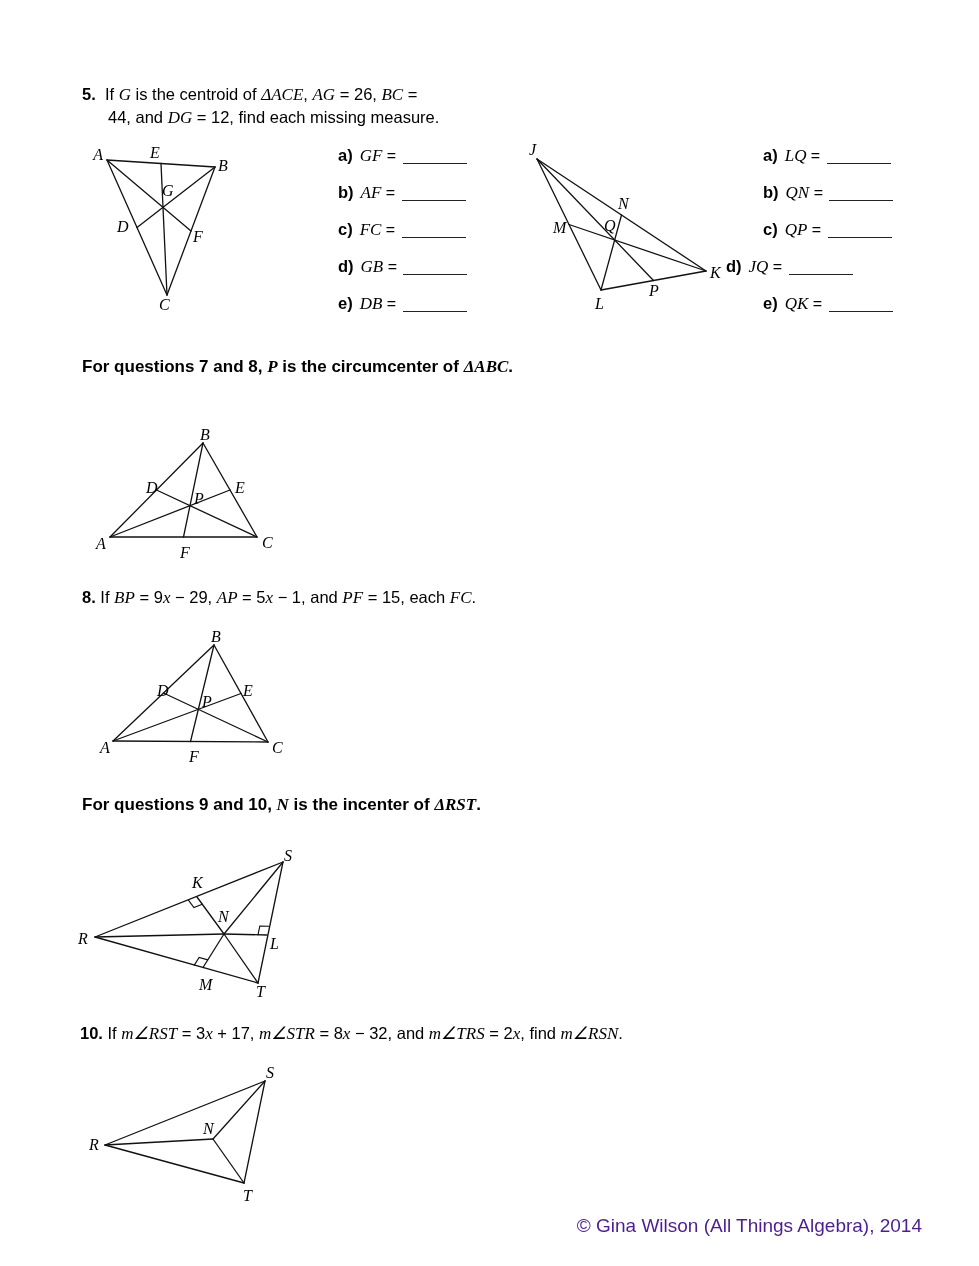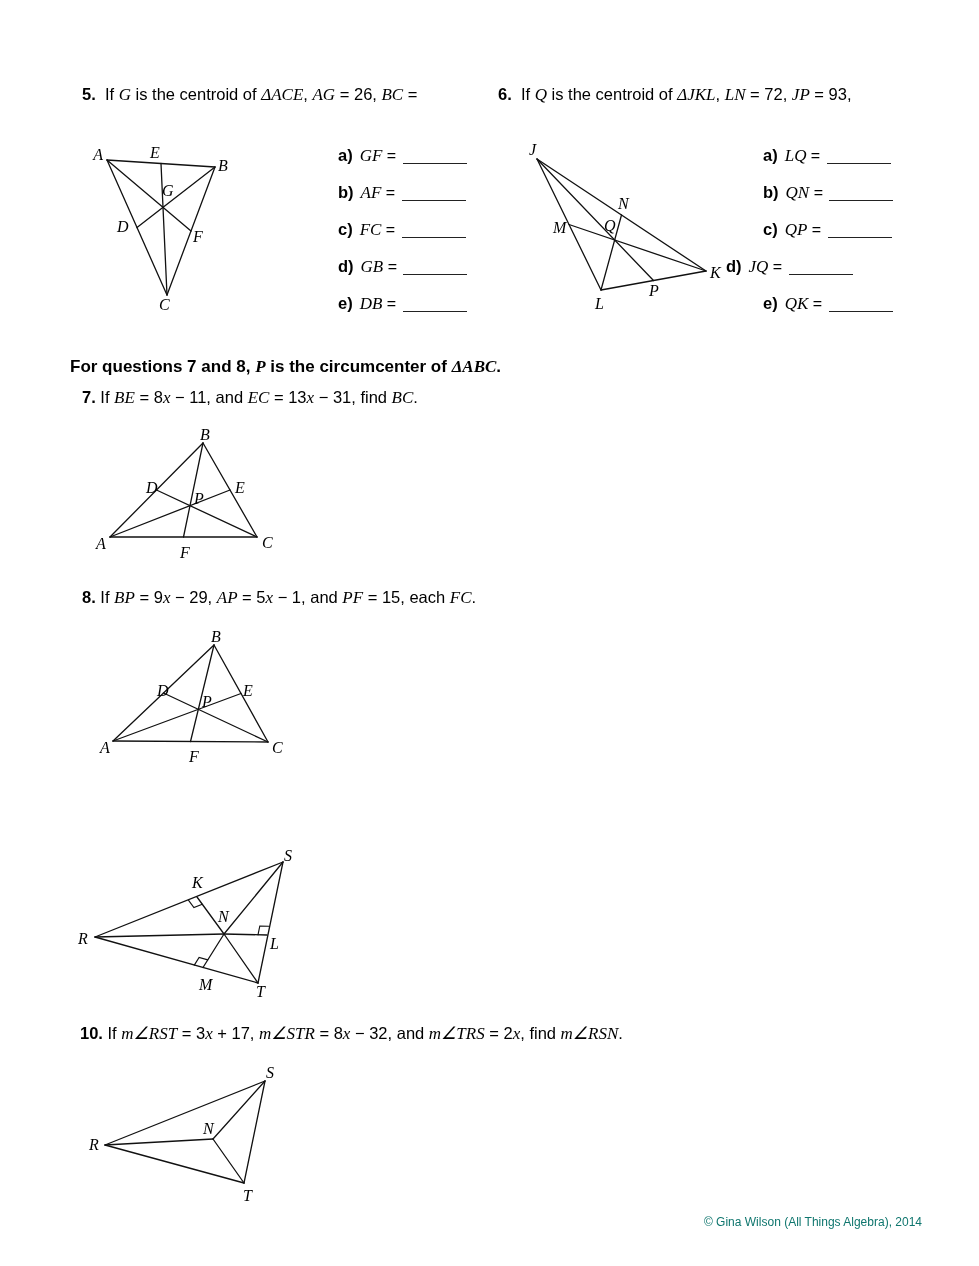--- a/index.html
+++ b/index.html
@@ -19,33 +19,33 @@
   .ans-key { font-weight:700; margin-right:7px; font-size:16.5px; }
   .ans-eq  { font-size:16px; }
   .ans-blank {
     display:inline-block; width:64px; height:15px;
     border-bottom:1.4px solid #222; vertical-align:-3px; margin-left:2px;
   }
   svg { position:absolute; overflow:visible; }
   svg line, svg polygon, svg path { stroke:#111; stroke-width:1.3; fill:none; stroke-linecap:round; }
   svg path.ramark { stroke-width:1.15; }
   .dlabel { font-family:"Liberation Serif", serif; font-style:italic; font-size:16px; fill:#000; }
-  .footer { font-size:12px; color:#0f766e; }
+  .footer { font-size:19px; color:#4c1d95; }
 </style>
 </head>
 <body>
 
 <div id="page">
 
   <div class="abs" style="left:82px; top:83px; width:400px">
     <div class="qtext"><span class="seg-b">5.</span><span>  If </span><span class="seg-v">G</span><span> is the centroid of </span><span class="seg-v">ΔACE</span><span>, </span><span class="seg-v">AG</span><span> = 26, </span><span class="seg-v">BC</span><span> =</span></div>
+    <div class="qtext indent2"><span>44, and </span><span class="seg-v">DG</span><span> = 12, find each missing measure.</span></div>
   </div>
 
   <div class="abs" style="left:498px; top:83px; width:420px">
-    <div class="qtext"><span class="seg-b">6.</span><span>  If </span><span class="seg-v">Q</span><span> is the centroid of </span><span class="seg-v">ΔJKL</span><span>, </span><span class="seg-v">LN</span><span> = 72, </span><span class="seg-v">JP</span><span> = 93,</span></div>
   </div>
 
   <svg style="left:80px; top:138px" width="165" height="185" viewBox="80 138 165 185">
     <g>
       <line x1="107" y1="160" x2="215" y2="167"></line>
       <line x1="215" y1="167" x2="167" y2="295"></line>
       <line x1="167" y1="295" x2="107" y2="160"></line>
     </g>
     <g>
       <line x1="167" y1="295" x2="161" y2="163.5"></line>
@@ -90,22 +90,21 @@
   <div class="abs ans-row" style="left:338px; top:220px"><span class="ans-key">c)</span><span class="seg-v">FC</span><span class="ans-eq"> = </span><span class="ans-blank"></span></div>
   <div class="abs ans-row" style="left:338px; top:257px"><span class="ans-key">d)</span><span class="seg-v">GB</span><span class="ans-eq"> = </span><span class="ans-blank"></span></div>
   <div class="abs ans-row" style="left:338px; top:294px"><span class="ans-key">e)</span><span class="seg-v">DB</span><span class="ans-eq"> = </span><span class="ans-blank"></span></div>
 
   <div class="abs ans-row" style="left:763px; top:146px"><span class="ans-key">a)</span><span class="seg-v">LQ</span><span class="ans-eq"> = </span><span class="ans-blank"></span></div>
   <div class="abs ans-row" style="left:763px; top:183px"><span class="ans-key">b)</span><span class="seg-v">QN</span><span class="ans-eq"> = </span><span class="ans-blank"></span></div>
   <div class="abs ans-row" style="left:763px; top:220px"><span class="ans-key">c)</span><span class="seg-v">QP</span><span class="ans-eq"> = </span><span class="ans-blank"></span></div>
   <div class="abs ans-row" style="left:726px; top:257px"><span class="ans-key">d)</span><span class="seg-v">JQ</span><span class="ans-eq"> = </span><span class="ans-blank"></span></div>
   <div class="abs ans-row" style="left:763px; top:294px"><span class="ans-key">e)</span><span class="seg-v">QK</span><span class="ans-eq"> = </span><span class="ans-blank"></span></div>
 
-  <div class="abs heading" style="left:70px; top:357px"><span class="seg-b">For questions 7 and 8, </span><span class="seg-bv">P</span><span class="seg-b"> is the circumcenter of </span><span class="seg-bv">ΔABC</span><span class="seg-b">.</span></div>
-  <div class="abs qtext" style="left:82px; top:386px"><span class="seg-b">7.</span><span> If </span><span class="seg-v">BE</span><span> = 8</span><span class="seg-v">x</span><span> − 11, and </span><span class="seg-v">EC</span><span> = 13</span><span class="seg-v">x</span><span> − 31, find </span><span class="seg-v">BC</span><span>.</span></div>
+  <div class="abs heading" style="left:82px; top:357px"><span class="seg-b">For questions 7 and 8, </span><span class="seg-bv">P</span><span class="seg-b"> is the circumcenter of </span><span class="seg-bv">ΔABC</span><span class="seg-b">.</span></div>
 
   <svg style="left:90px; top:428px" width="200" height="140" viewBox="90 428 200 140">
     <g>
       <line x1="110" y1="537" x2="203" y2="443"></line>
       <line x1="203" y1="443" x2="257" y2="537"></line>
       <line x1="257" y1="537" x2="110" y2="537"></line>
     </g>
     <g>
       <line x1="110" y1="537" x2="230" y2="490"></line>
       <line x1="203" y1="443" x2="183.5" y2="537"></line>
@@ -139,20 +138,21 @@
       <text class="dlabel" x="211" y="642">B</text>
       <text class="dlabel" x="157" y="696">D</text>
       <text class="dlabel" x="243" y="696">E</text>
       <text class="dlabel" x="202" y="707">P</text>
       <text class="dlabel" x="100" y="753">A</text>
       <text class="dlabel" x="189" y="762">F</text>
       <text class="dlabel" x="272" y="753">C</text>
     </g>
   </svg>
 
+  <div class="abs heading" style="left:82px; top:795px"><span class="seg-b">For questions 9 and 10, </span><span class="seg-bv">N</span><span class="seg-b"> is the incenter of </span><span class="seg-bv">ΔRST</span><span class="seg-b">.</span></div>
 
   <svg style="left:72px; top:848px" width="230" height="158" viewBox="72 848 230 158">
     <g>
       <line x1="95" y1="937" x2="283" y2="862"></line>
       <line x1="283" y1="862" x2="258" y2="983"></line>
       <line x1="258" y1="983" x2="95" y2="937"></line>
     </g>
     <g>
       <line x1="95" y1="937" x2="224" y2="934"></line>
       <line x1="224" y1="934" x2="267" y2="935"></line>

